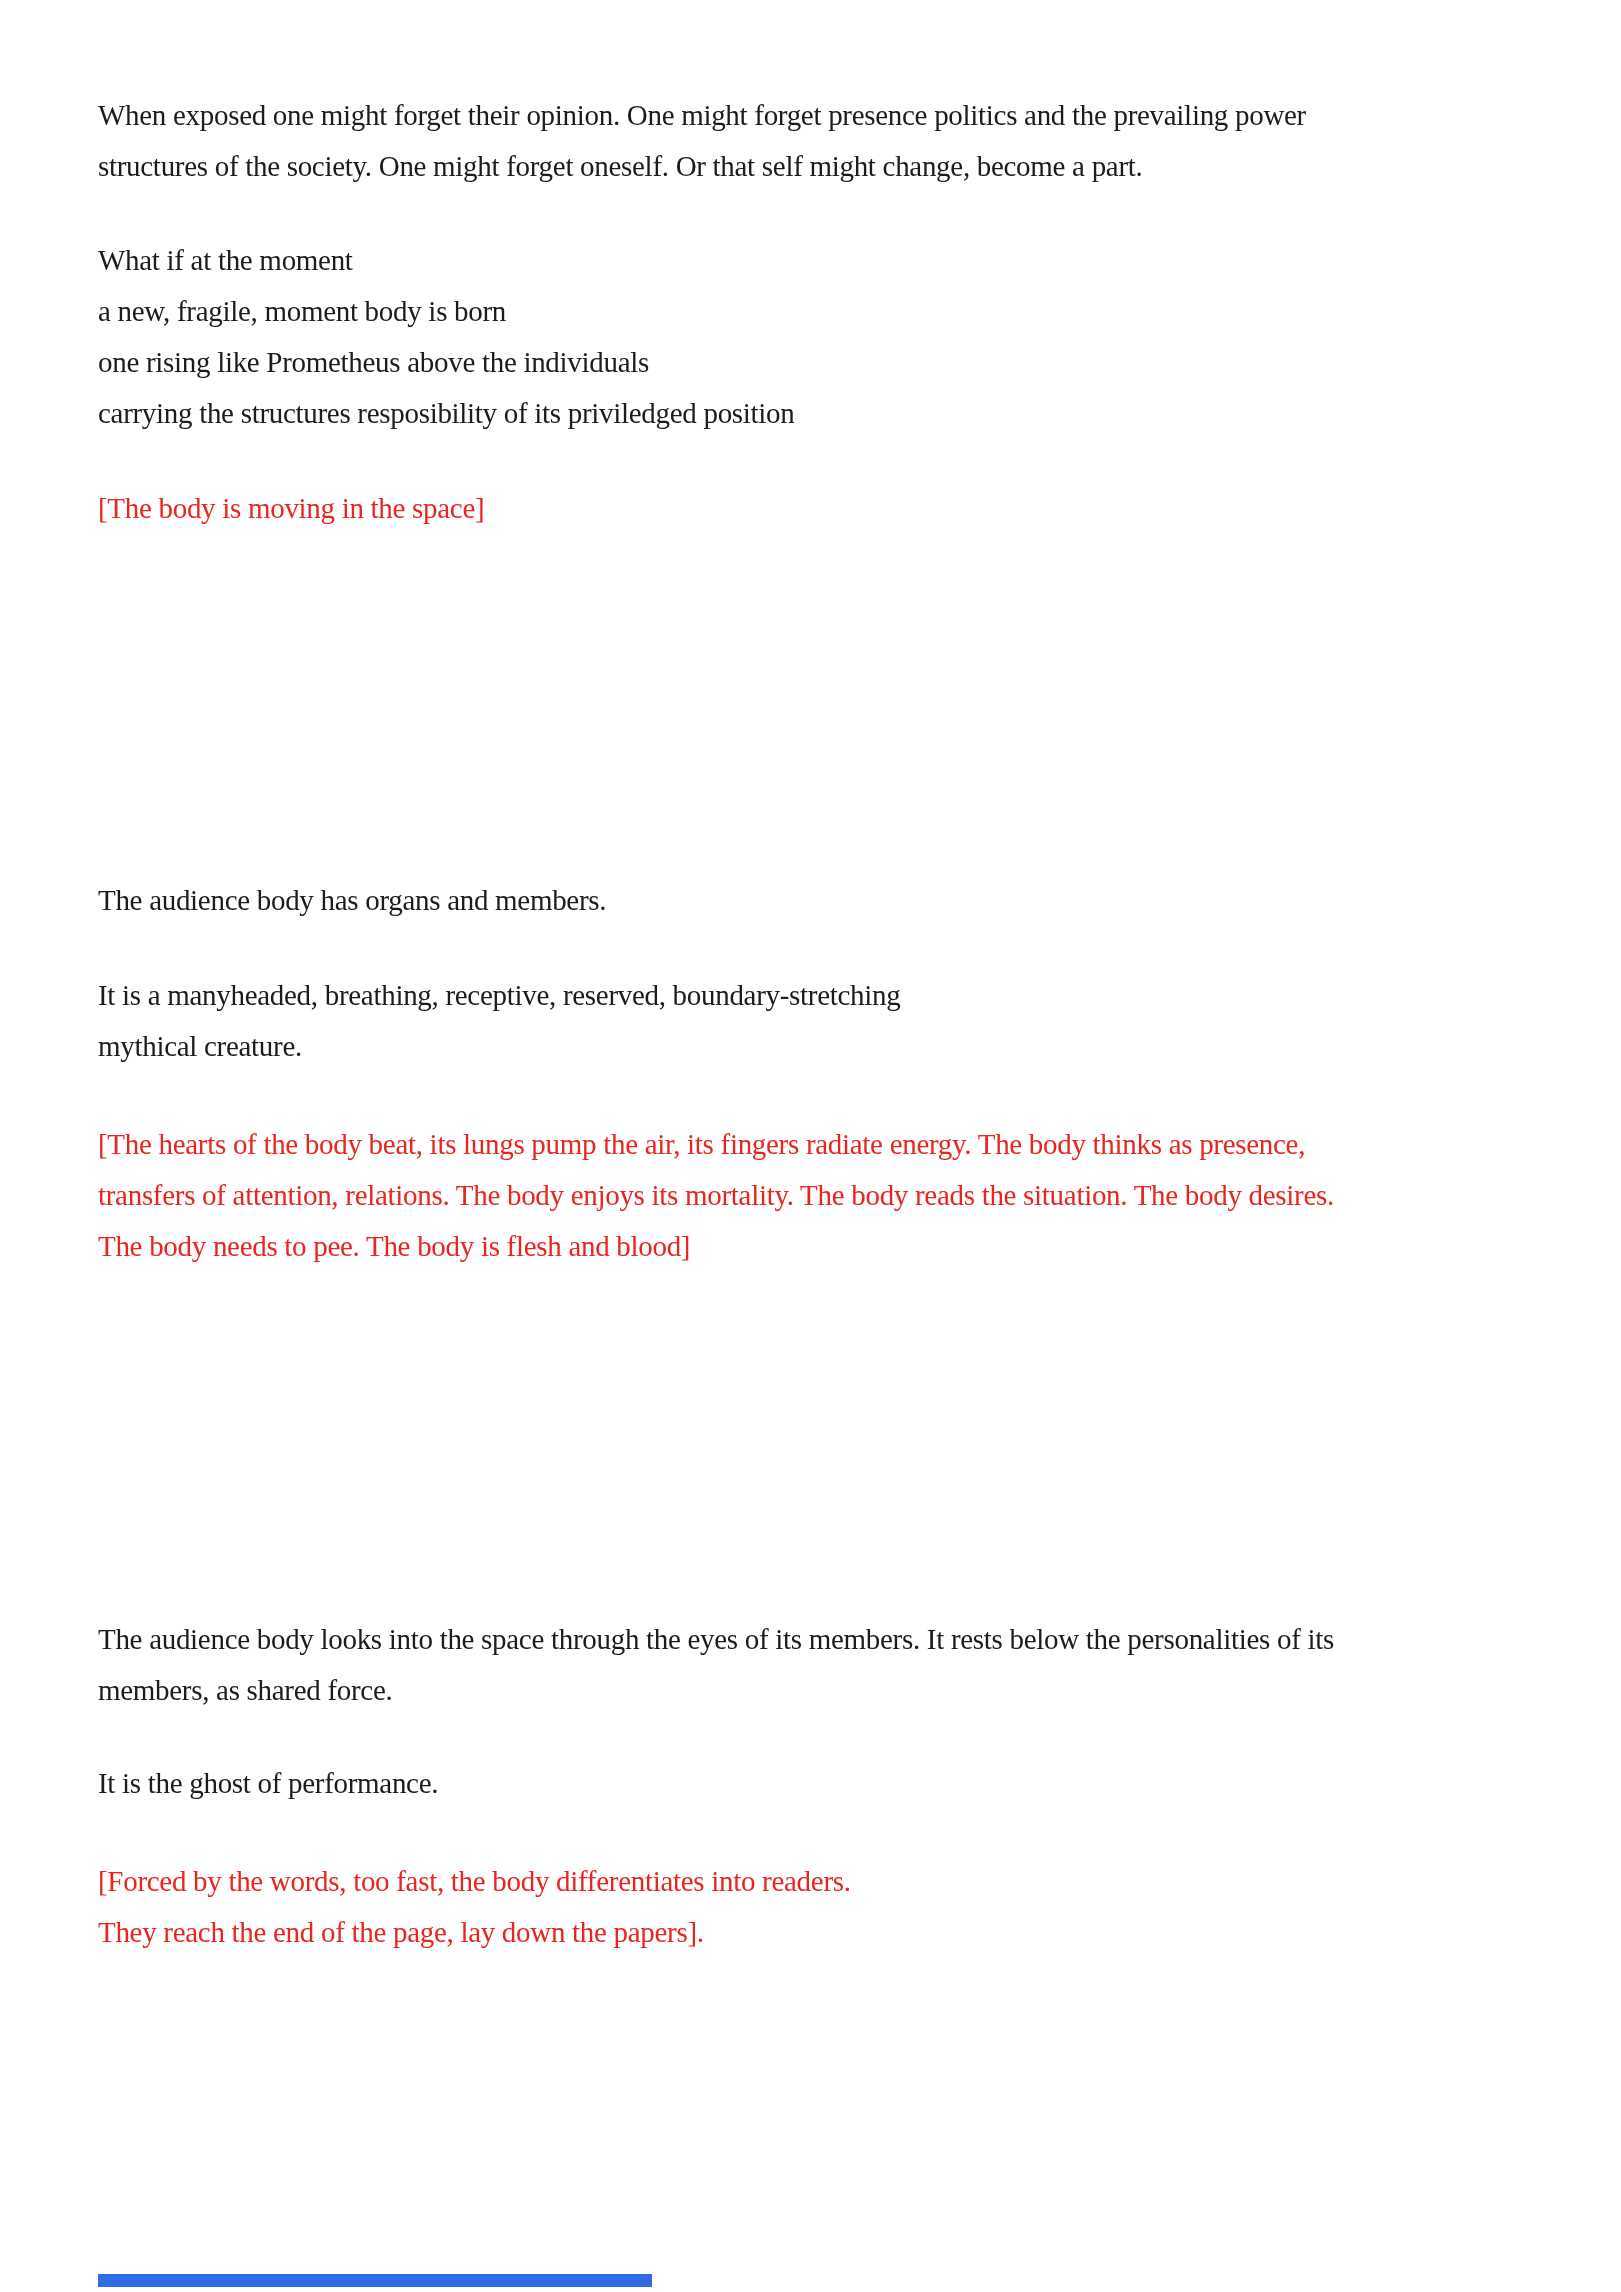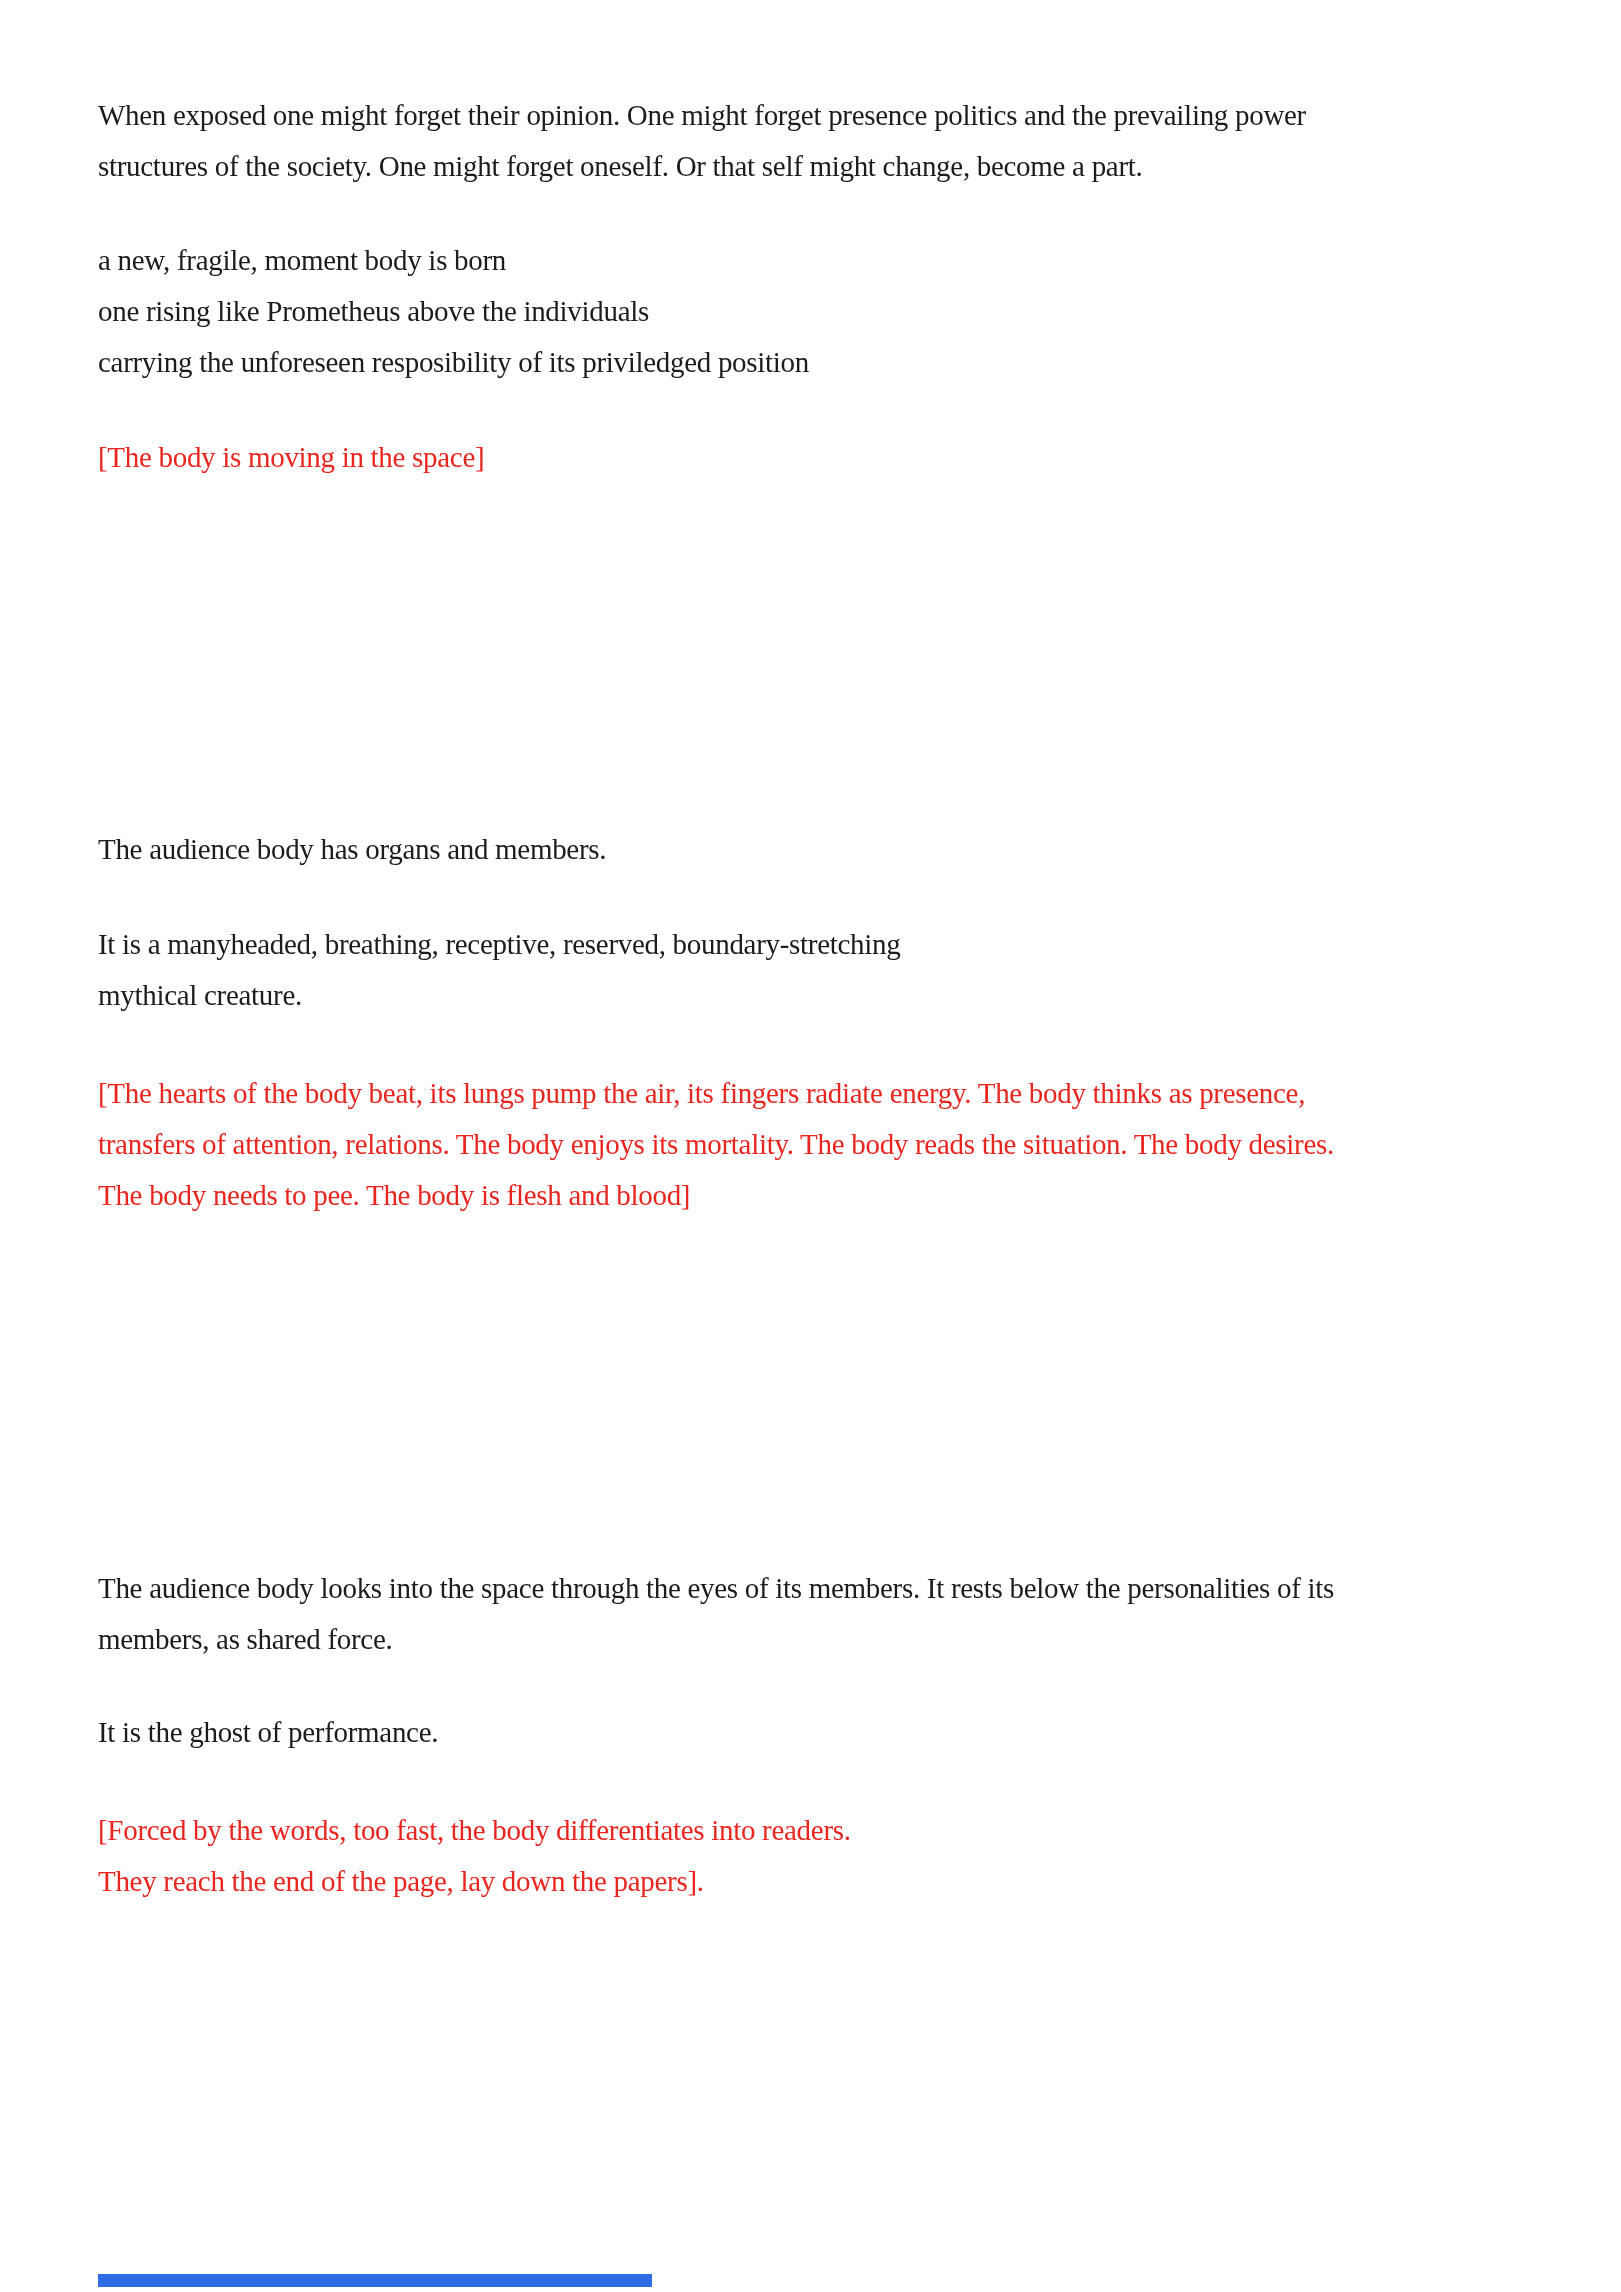--- a/index.html
+++ b/index.html
@@ -55,23 +55,24 @@
 
 <div class="page">
   <div class="content">
 
     <div class="block b0">
       <div class="line">When exposed one might forget their opinion. One might forget presence politics and the prevailing power</div>
       <div class="line">structures of the society. One might forget oneself. Or that self might change, become a part.</div>
     </div>
 
     <div class="block b1">
+      <div class="line">What if at the moment</div>
       <div class="line">a new, fragile, moment body is born</div>
       <div class="line">one rising like Prometheus above the individuals</div>
-      <div class="line">carrying the unforeseen resposibility of its priviledged position</div>
+      <div class="line">carrying the structures resposibility of its priviledged position</div>
     </div>
 
     <div class="block b2 red">
       <div class="line">[The body is moving in the space]</div>
     </div>
 
     <div class="block b3">
       <div class="line">The audience body has organs and members.</div>
     </div>
 

